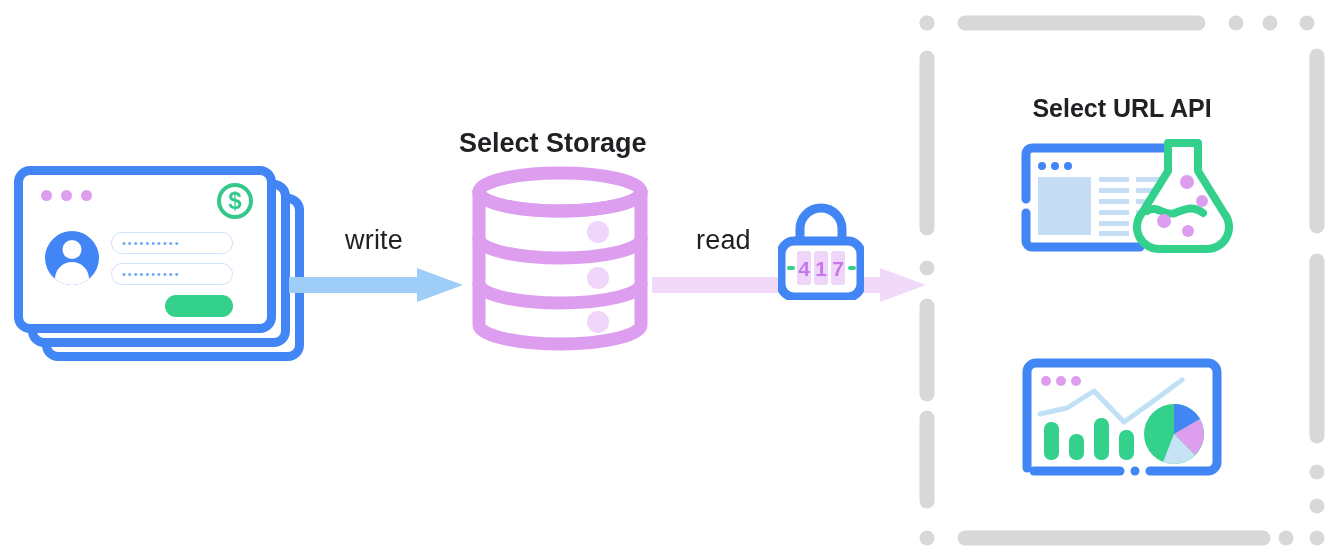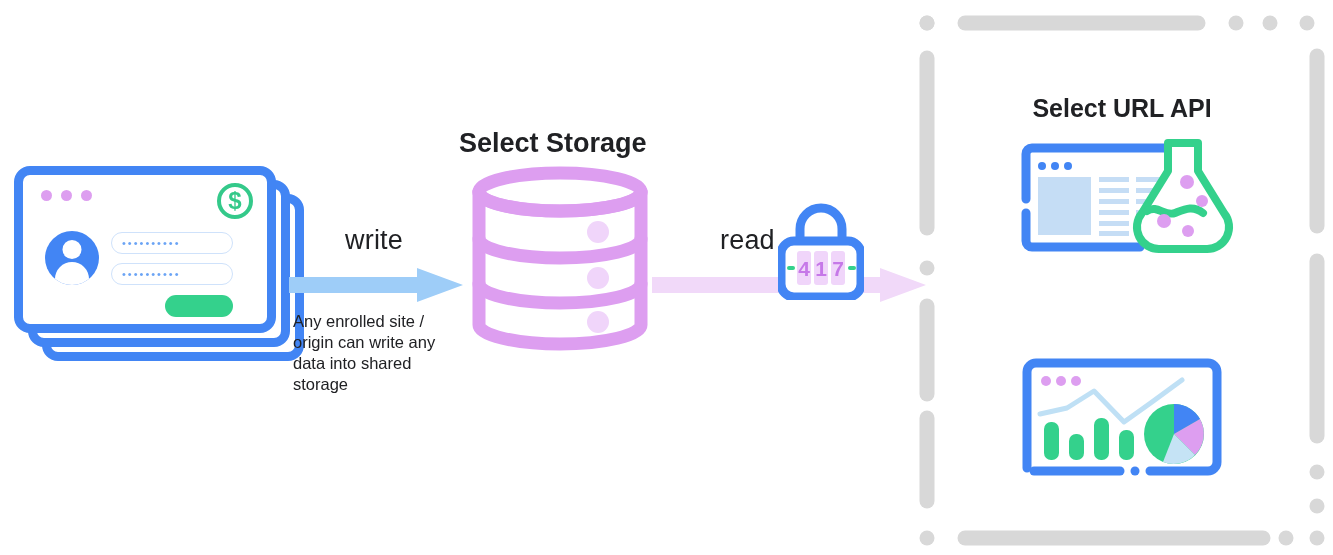--- a/index.html
+++ b/index.html
@@ -51,21 +51,21 @@
   .submit-btn{
     position:absolute;left:142px;top:120px;width:68px;height:22px;border-radius:11px;
     background:#34d18c;
   }
 
   
   .arrow-label{
     position:absolute;font-size:27px;color:#202124;letter-spacing:.2px;
   }
   #write-label{left:345px;top:225px;}
-  #read-label{left:720px;top:225px;text-align:right;}
+  #read-label{left:696px;top:225px;text-align:right;}
 
   .arrow-wrap{position:absolute;}
   #write-arrow{left:289px;top:266px;width:175px;height:38px;}
   #read-arrow{left:652px;top:268px;width:274px;height:34px;}
 
   .caption{
     position:absolute;font-size:16.5px;line-height:21px;color:#202124;white-space:pre-line;
   }
   #write-caption{left:293px;top:311px;width:185px;}
   #read-caption{left:664px;top:318px;width:245px;}
@@ -116,24 +116,20 @@
     </div>
   </div>
 
   <div class="arrow-label" id="write-label">write</div>
   <div class="arrow-wrap" id="write-arrow">
     <svg width="175" height="38" viewBox="0 0 175 38">
       <path d="M0 11 H128 V2 L174 19 L128 36 V27 H0 Z" fill="#9ecdf8"></path>
       <rect x="0" y="11" width="10" height="16" rx="5" fill="#9ecdf8"></rect>
     </svg>
   </div>
-  <div class="caption" id="write-caption">Any enrolled site /
-origin can write any
-data into shared
-storage</div>
 
   <div id="shared-storage-title" class="abs">Select Storage</div>
   <div class="abs" id="cylinder">
     <svg width="180" height="185" viewBox="0 0 180 185">
       <g fill="none" stroke="#dd9ef0" stroke-width="13" stroke-linecap="round">
 
         <ellipse cx="90" cy="26" rx="81" ry="19"></ellipse>
 
         <path d="M9 26 C9 36 45 45 90 45 C135 45 171 36 171 26"></path>
         <path d="M9 73 C9 83 45 92 90 92 C135 92 171 83 171 73"></path>

